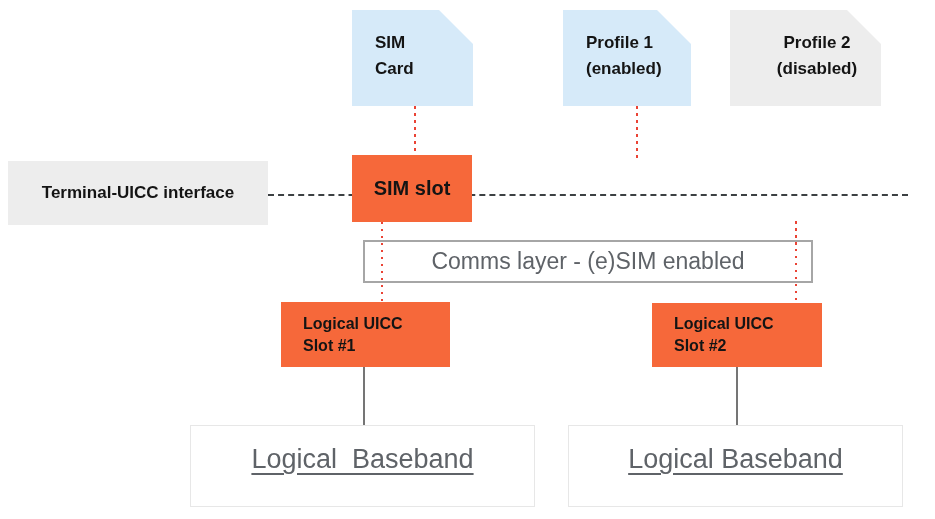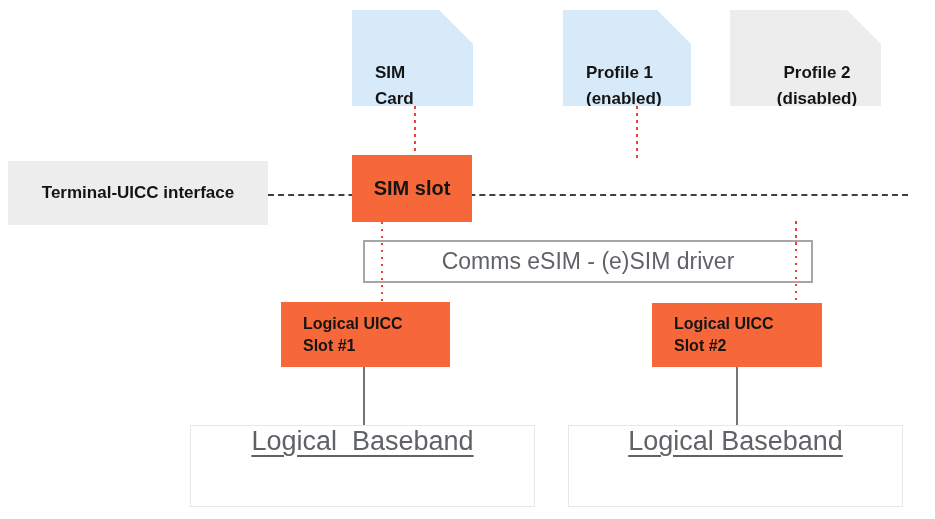--- a/index.html
+++ b/index.html
@@ -15,21 +15,21 @@
     background: #ffffff;
     overflow: hidden;
   }
   
   .card {
     position: absolute;
     top: 10px;
     height: 96px;
     clip-path: polygon(0 0, calc(100% - 34px) 0, 100% 34px, 100% 100%, 0 100%);
     box-sizing: border-box;
-    padding: 50px 0 0 23px;
+    padding: 20px 0 0 23px;
     font-size: 17px;
     font-weight: bold;
     color: #141414;
     line-height: 26px;
     z-index: 2;
   }
   .card.blue { background: var(--card-blue); }
   .card.gray { background: var(--card-gray); }
   #sim-card   { left: 352px; width: 121px; }
   #profile-1  { left: 563px; width: 128px; }
@@ -123,20 +123,21 @@
   #solid-2 { left: 736px; top: 367px; height: 58px; }
 
   
   .baseband-box {
     position: absolute;
     top: 425px; height: 82px;
     background: #ffffff;
     border: 1px solid var(--baseband-border);
     box-sizing: border-box;
     display: flex; justify-content: center;
+    padding-top: 18px;
     z-index: 2;
   }
   #baseband-1 { left: 190px; width: 345px; }
   #baseband-2 { left: 568px; width: 335px; }
   .baseband-label {
     font-size: 27px;
     color: var(--muted-text);
     text-decoration: underline;
     text-decoration-thickness: 2px;
     text-underline-offset: 5px;
@@ -162,21 +163,21 @@
     <div>Profile 2</div>
     <div>(disabled)</div>
   </div>
 
   <div class="dashed-line"></div>
 
   <div class="terminal-box">Terminal-UICC interface</div>
 
   <div class="slot" id="sim-slot">SIM slot</div>
 
-  <div class="comms-box">Comms eSIM - (e)SIM driver</div>
+  <div class="comms-box">Comms layer - (e)SIM enabled</div>
 
   <div class="dotted-v" id="dotted-simcard"></div>
   <div class="dotted-v" id="dotted-profile1"></div>
   <div class="dotted-v" id="dotted-simslot"></div>
   <div class="dotted-v" id="dotted-esimslot"></div>
 
   <div class="uicc-slot" id="uicc-1">
     <div>Logical UICC</div>
     <div>Slot #1</div>
   </div>

